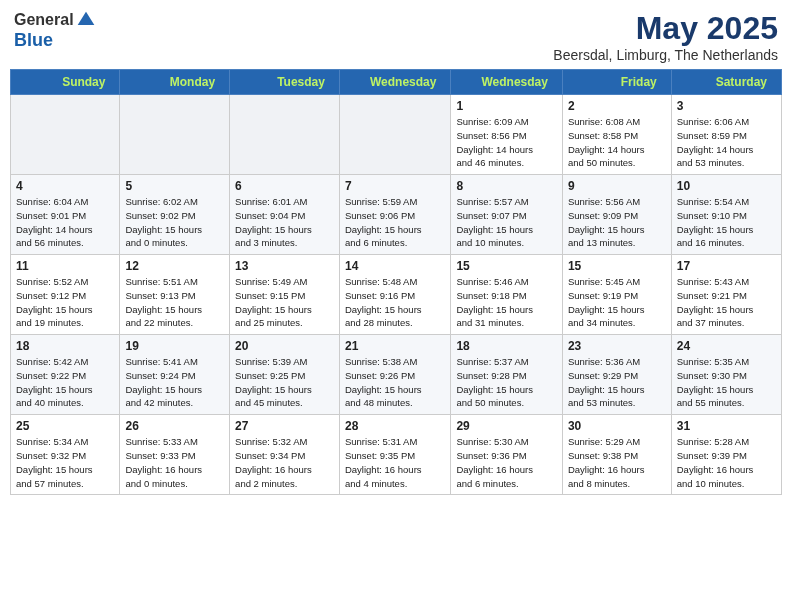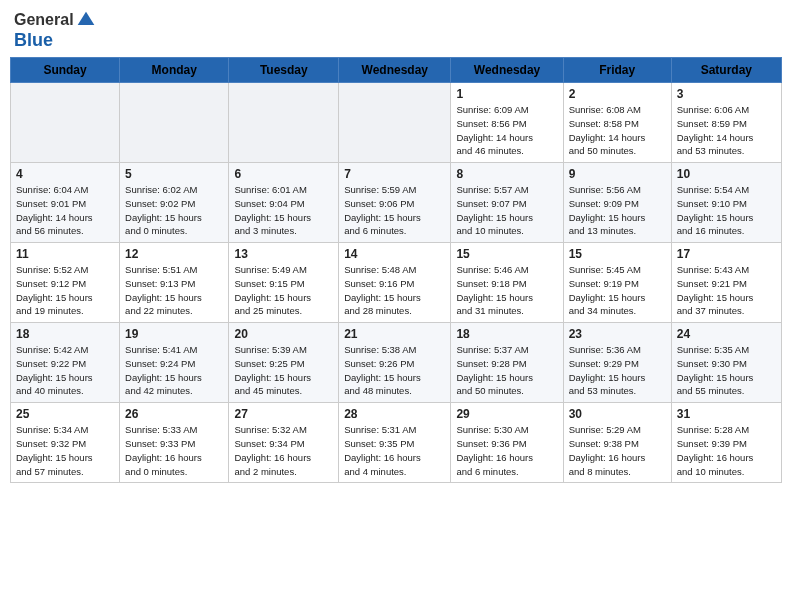--- a/index.html
+++ b/index.html
@@ -53,25 +53,25 @@
       font-size: 14px;
       color: #333;
     }
     .calendar {
       width: 100%;
       border-collapse: collapse;
       border: 1px solid #ccc;
     }
     .calendar th {
       background-color: #2566b0;
-      color: #000000;
+      color: #bef264;
       font-size: 12px;
       font-weight: bold;
-      text-align: center;
-      padding: 5px 20px;
+      text-align: right;
+      padding: 5px 14px;
       border: 1px solid #4a80c0;
     }
     .calendar td {
       vertical-align: top;
       border: 1px solid #ccc;
       padding: 4px 5px;
       font-size: 10px;
       color: #222;
       width: 113px;
       min-height: 80px;
@@ -107,20 +107,24 @@
 <div class="header">
   <div class="logo">
     <div class="logo-text">
       <span class="logo-general">General</span>
       <svg class="logo-icon" viewBox="0 0 24 24">
         <polygon points="12,2 22,18 2,18" fill="#2566b0"></polygon>
       </svg>
     </div>
     <span class="logo-blue">Blue</span>
   </div>
+  <div class="title-block">
+    <div class="month-title">May 2025</div>
+    <div class="location">Beersdal, Limburg, The Netherlands</div>
+  </div>
 </div>
 
 <table class="calendar">
   <thead>
     <tr>
     <th>Sunday</th>
         <th>Monday</th>
         <th>Tuesday</th>
         <th>Wednesday</th>
         <th>Wednesday</th>

